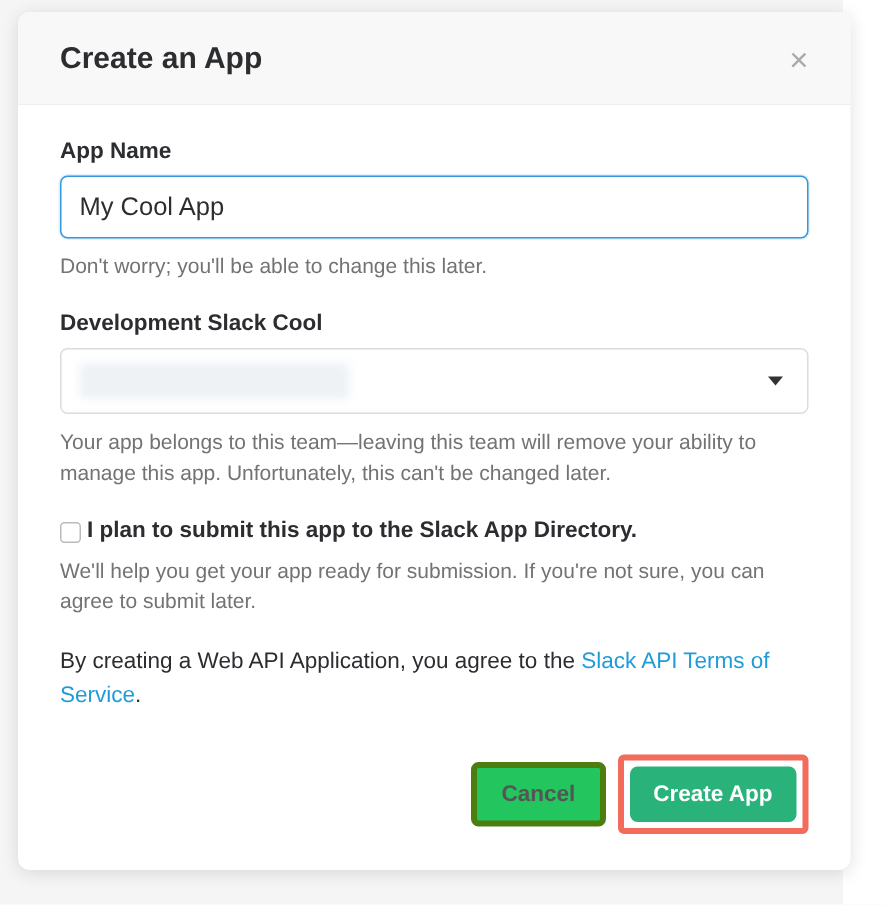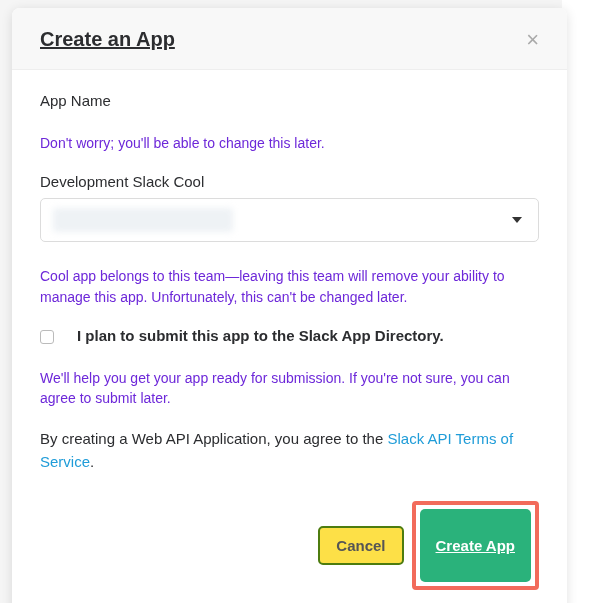--- a/index.html
+++ b/index.html
@@ -42,55 +42,54 @@
       align-items: center;
       padding: 20px 28px 18px 28px;
       background: #f8f8f8;
       border-radius: 8px 8px 0 0;
       border-bottom: 1px solid #eee;
     }
     .modal-title {
       font-size: 20px;
       font-weight: 700;
       color: #2c2d30;
-      text-decoration: underline;
     }
     .close-btn {
       font-size: 22px;
       color: #aaa;
       cursor: pointer;
       line-height: 1;
       background: none;
       border: none;
     }
     .modal-body {
       padding: 22px 28px 10px 28px;
     }
     .form-label {
       font-size: 15px;
-      font-weight: 400;
+      font-weight: 700;
       color: #2c2d30;
       display: block;
       margin-bottom: 8px;
     }
     .text-input {
       width: 100%;
       padding: 10px 12px;
       font-size: 17px;
       color: #2c2d30;
       border: 1px solid #3498db;
       border-radius: 5px;
       outline: none;
       box-shadow: 0 0 0 1px rgba(52,152,219,0.15);
       font-family: inherit;
     }
     .helper-text {
       font-size: 14px;
-      color: #6d28d9;
-      margin-top: 24px;
+      color: #737373;
+      margin-top: 8px;
       line-height: 1.45;
     }
     .field-group {
       margin-bottom: 20px;
     }
     .select-wrap {
       position: relative;
       width: 100%;
       border: 1px solid #dcdcdc;
       border-radius: 5px;
@@ -115,21 +114,21 @@
       transform: translateY(-50%);
       width: 0;
       height: 0;
       border-left: 5px solid transparent;
       border-right: 5px solid transparent;
       border-top: 6px solid #333;
     }
     .checkbox-row {
       display: flex;
       align-items: flex-start;
-      gap: 23px;
+      gap: 4px;
       margin-bottom: 4px;
     }
     .checkbox {
       width: 14px;
       height: 14px;
       border: 1px solid #bbb;
       border-radius: 3px;
       margin-top: 3px;
       flex-shrink: 0;
       cursor: pointer;
@@ -156,70 +155,70 @@
       justify-content: flex-end;
       align-items: center;
       gap: 8px;
       padding: 18px 28px 24px 28px;
     }
     .btn-cancel {
       padding: 9px 16px;
       font-size: 15px;
       font-weight: 600;
       color: #555;
-      background: #fde047;
-      border: 2px solid #4d7c0f;
+      background: #22c55e;
+      border: 4px solid #4d7c0f;
       border-radius: 5px;
       cursor: pointer;
       font-family: inherit;
     }
     .highlight-box {
       border: 4px solid #f26b5b;
       border-radius: 4px;
       padding: 4px;
       display: inline-flex;
     }
     .btn-create {
-      padding: 28px 16px;
+      padding: 10px 16px;
       font-size: 15px;
       font-weight: 700;
       color: #fff;
       background: #2ab27b;
       border: none;
       border-radius: 5px;
       cursor: pointer;
       font-family: inherit;
-      text-decoration: underline;
     }
   </style>
 </head>
 <body>
 
 <div class="backdrop-text"></div>
 
 <div class="modal">
   <div class="modal-header">
     <div class="modal-title">Create an App</div>
     <button class="close-btn">×</button>
   </div>
 
   <div class="modal-body">
 
     <div class="field-group">
       <label class="form-label">App Name</label>
+      <input type="text" class="text-input" value="My Cool App" style="">
       <div class="helper-text">Don't worry; you'll be able to change this later.</div>
     </div>
 
     <div class="field-group">
       <label class="form-label">Development Slack Cool</label>
       <div class="select-wrap">
         <div class="select-blur"></div>
         <div class="chevron"></div>
       </div>
-      <div class="helper-text">Cool app belongs to this team—leaving this team will remove your ability to manage this app. Unfortunately, this can't be changed later.</div>
+      <div class="helper-text">Your app belongs to this team—leaving this team will remove your ability to manage this app. Unfortunately, this can't be changed later.</div>
     </div>
 
     <div class="field-group">
       <div class="checkbox-row">
         <div class="checkbox"></div>
         <div class="checkbox-label">I plan to submit this app to the Slack App Directory.</div>
       </div>
       <div class="helper-text">We'll help you get your app ready for submission. If you're not sure, you can agree to submit later.</div>
     </div>
 

